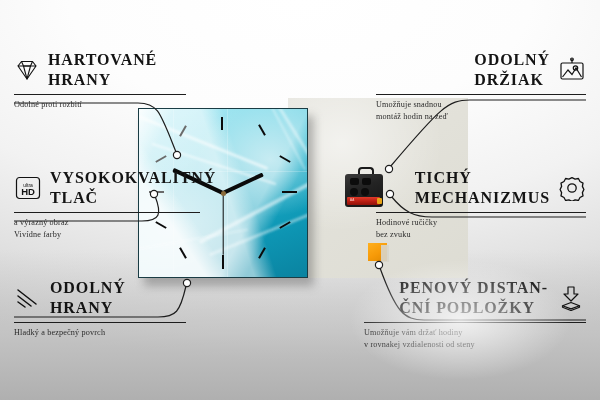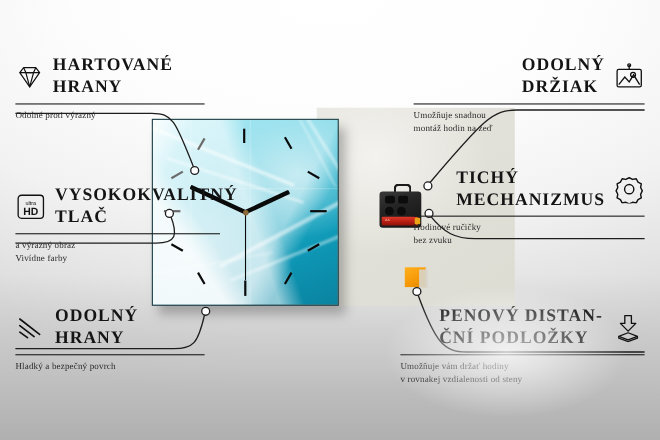--- a/index.html
+++ b/index.html
@@ -215,21 +215,21 @@
           <path d="M7.5,3.5 L9.5,8 L13,21 L16.5,8 L18.5,3.5"></path>
             <path d="M9.5,8 L16.5,8"></path>
         </g>
       </svg>
       <div class="titles">
         <div class="t-line">HARTOVANÉ</div>
         <div class="t-line">HRANY</div>
       </div>
     </div>
     <div class="rule" style="width:172px;"></div>
-    <div class="desc">Odolné proti výrazný</div>
+    <div class="desc">Odolné proti rozbití</div>
   </div>
 
   <div class="callout left" style="left:14px;top:168px;width:210px;">
     <div class="head">
       <svg class="icon" width="28" height="26" viewBox="0 0 28 26">
         <rect x="2.5" y="2.5" width="23" height="21" rx="3" fill="none" stroke="#111" stroke-width="1.2"></rect>
         <text x="14" y="11.5" font-family="Liberation Sans, sans-serif" font-size="5" fill="#111" text-anchor="middle">ultra</text>
         <text x="14" y="20" font-family="Liberation Sans, sans-serif" font-size="9.5" font-weight="bold" fill="#111" text-anchor="middle">HD</text>
       </svg>
       <div class="titles">
@@ -274,21 +274,21 @@
       <div class="titles">
         <div class="t-line">ODOLNÝ</div>
         <div class="t-line">DRŽIAK</div>
       </div>
     </div>
     <div class="rule" style="width:210px;margin-left:auto;"></div>
     <div class="desc">Umožňuje snadnou</div>
     <div class="desc">montáž hodin na zeď</div>
   </div>
 
-  <div class="callout right" style="right:14px;top:152px;width:210px;">
+  <div class="callout right" style="right:14px;top:168px;width:210px;">
     <div class="head">
       <svg class="icon" width="28" height="26" viewBox="0 0 28 26">
         <g fill="none" stroke="#111" stroke-width="1.3" stroke-linejoin="round">
           <path d="M14,2.6 l3.1,1.5 3.3,-0.6 1.6,3 3,1.6 -0.6,3.3 1.5,3.1 -1.5,3.1 0.6,3.3 -3,1.6 -1.6,3 -3.3,-0.6 -3.1,1.5 -3.1,-1.5 -3.3,0.6 -1.6,-3 -3,-1.6 0.6,-3.3 -1.5,-3.1 1.5,-3.1 -0.6,-3.3 3,-1.6 1.6,-3 3.3,0.6 Z"></path>
           <circle cx="14" cy="13" r="4.2"></circle>
         </g>
       </svg>
       <div class="titles">
         <div class="t-line">TICHÝ</div>
         <div class="t-line">MECHANIZMUS</div>

